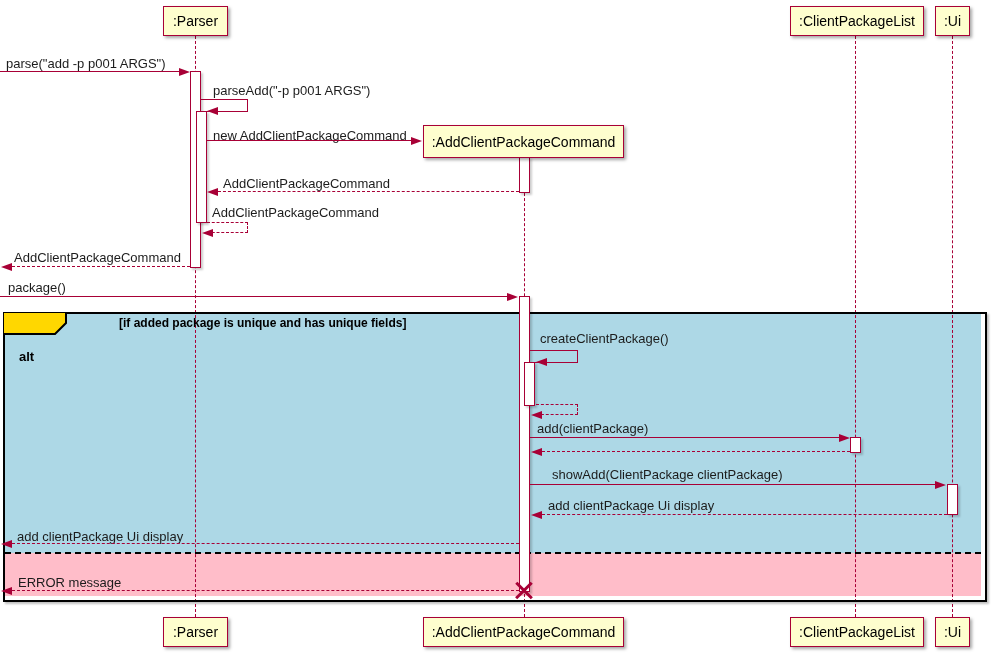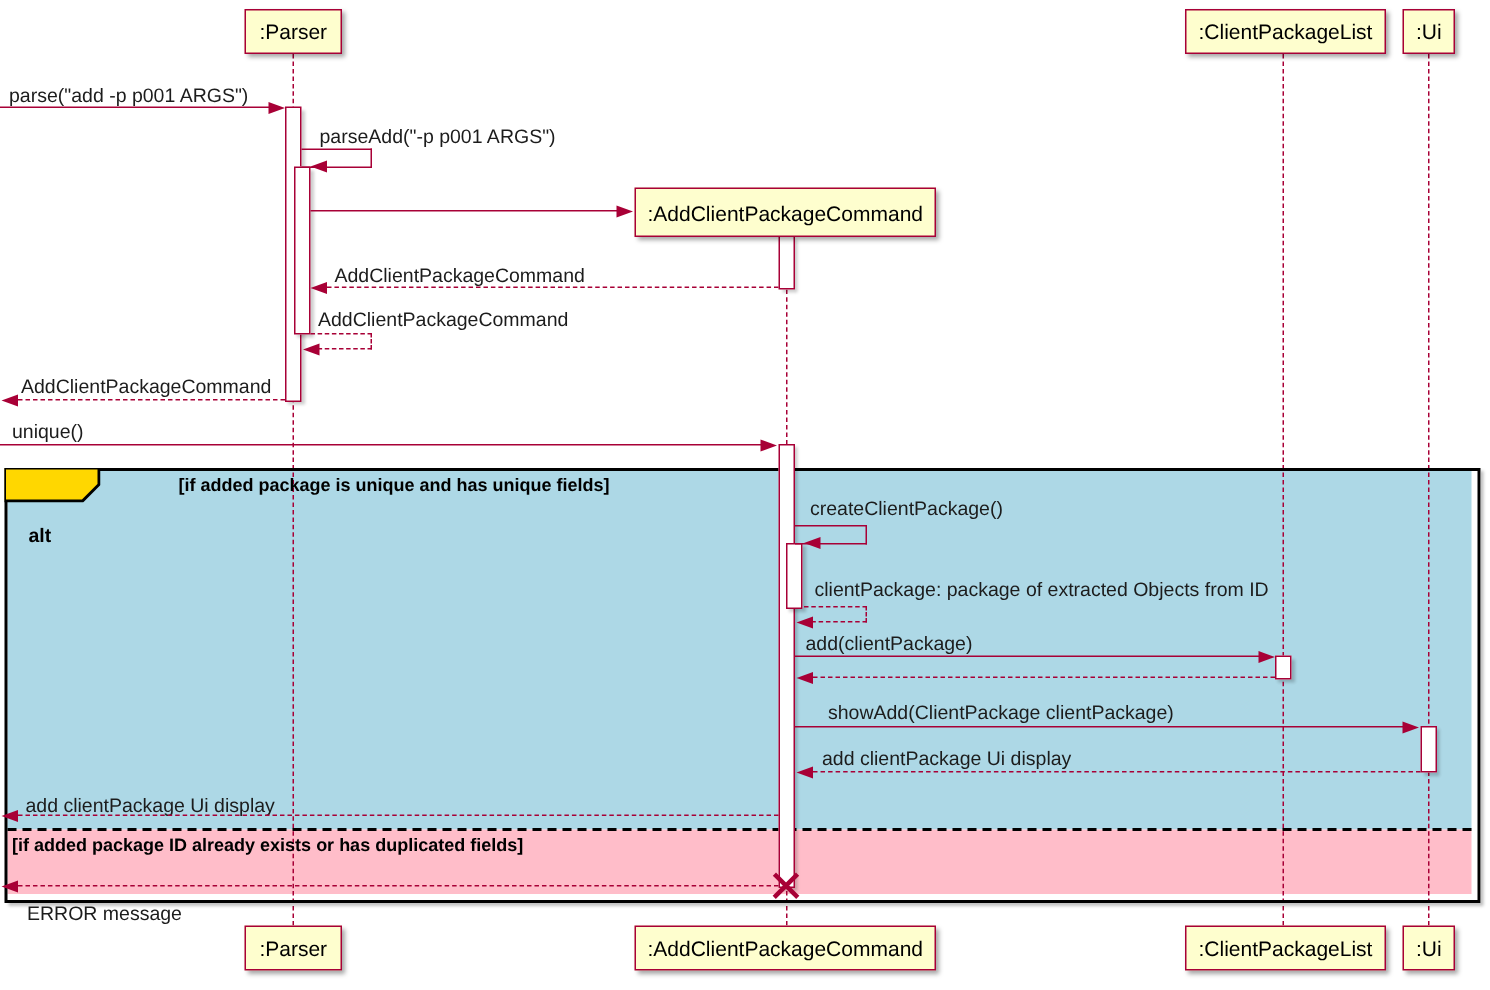--- a/index.html
+++ b/index.html
@@ -59,62 +59,61 @@
   <div class="lifeline" style="left:855px;top:36px;height:581px;"></div>
   <div class="lifeline" style="left:952px;top:36px;height:581px;"></div>
 
   <div class="frame" style="left:3px;top:312px;width:980px;height:286px;"></div>
   <div class="divider" style="left:5px;top:552px;width:976px;"></div>
   <svg class="pent" style="left:3px;top:312px;" width="64" height="23" viewBox="0 0 64 23">
     <polygon points="0,0 63,0 63,11 52,22 0,22" fill="#FFD700" stroke="#000000" stroke-width="2"></polygon>
   </svg>
   <div class="pent-label" style="left:19px;top:315px;margin-top:34px;">alt</div>
   <div class="cond" style="left:75px;top:316px;padding-left:44px;">[if added package is unique and has unique fields]</div>
-  <div class="cond" style="left:8px;top:556px;">[if added package ID already exists or has duplicated fields]</div>
 
   <div class="act" style="left:190px;top:71px;height:197px;"></div>
   <div class="act" style="left:196px;top:111px;height:112px;"></div>
   <div class="act" style="left:519px;top:157px;height:36px;"></div>
   <div class="act" style="left:519px;top:296px;height:296px;"></div>
   <div class="act" style="left:524px;top:362px;height:44px;"></div>
   <div class="act" style="left:850px;top:437px;height:16px;"></div>
   <div class="act" style="left:947px;top:484px;height:31px;"></div>
 
   <div class="lbl" style="left:6px;top:56px;">parse("add -p p001 ARGS")</div>
   <div class="ln s" style="left:0px;top:71px;width:180px;"></div>
   <div class="ar r" style="left:179px;top:68px;"></div>
 
   <div class="lbl" style="left:213px;top:83px;">parseAdd("-p p001 ARGS")</div>
   <div class="sc" style="left:201px;top:99px;width:47px;height:13px;"></div>
   <div class="ar l" style="left:207px;top:107px;"></div>
 
+  <div class="lbl" style="left:213px;top:128px;">new AddClientPackageCommand</div>
   <div class="ln s" style="left:207px;top:140px;width:205px;"></div>
   <div class="ar r" style="left:411px;top:137px;"></div>
 
   <div class="lbl" style="left:223px;top:176px;">AddClientPackageCommand</div>
   <div class="ln d" style="left:218px;top:191px;width:301px;"></div>
   <div class="ar l" style="left:207px;top:188px;"></div>
 
   <div class="lbl" style="left:212px;top:205px;">AddClientPackageCommand</div>
   <div class="sc d" style="left:207px;top:222px;width:41px;height:11px;"></div>
   <div class="ar l" style="left:202px;top:229px;"></div>
 
   <div class="lbl" style="left:14px;top:250px;">AddClientPackageCommand</div>
   <div class="ln d" style="left:12px;top:266px;width:178px;"></div>
   <div class="ar l" style="left:1px;top:263px;"></div>
 
-  <div class="lbl" style="left:8px;top:280px;">unique()</div>
+  <div class="lbl" style="left:8px;top:280px;">package()</div>
   <div class="ln s" style="left:0px;top:296px;width:508px;"></div>
   <div class="ar r" style="left:507px;top:293px;"></div>
 
   <div class="lbl" style="left:540px;top:331px;">createClientPackage()</div>
   <div class="sc" style="left:530px;top:350px;width:48px;height:13px;"></div>
   <div class="ar l" style="left:536px;top:358px;"></div>
 
-  <div class="lbl" style="left:543px;top:385px;">clientPackage: package of extracted Objects from ID</div>
   <div class="sc d" style="left:536px;top:404px;width:42px;height:11px;"></div>
   <div class="ar l" style="left:531px;top:411px;"></div>
 
   <div class="lbl" style="left:537px;top:421px;text-align:center;">add(clientPackage)</div>
   <div class="ln s" style="left:530px;top:437px;width:310px;"></div>
   <div class="ar r" style="left:839px;top:434px;"></div>
 
   <div class="ln d" style="left:542px;top:451px;width:308px;"></div>
   <div class="ar l" style="left:531px;top:448px;"></div>
 
@@ -123,21 +122,21 @@
   <div class="ar r" style="left:935px;top:481px;"></div>
 
   <div class="lbl" style="left:548px;top:498px;">add clientPackage Ui display</div>
   <div class="ln d" style="left:542px;top:514px;width:405px;"></div>
   <div class="ar l" style="left:531px;top:511px;"></div>
 
   <div class="lbl" style="left:17px;top:529px;">add clientPackage Ui display</div>
   <div class="ln d" style="left:12px;top:543px;width:507px;"></div>
   <div class="ar l" style="left:1px;top:540px;"></div>
 
-  <div class="lbl" style="left:18px;top:575px;margin-top:26px;">ERROR message</div>
+  <div class="lbl" style="left:18px;top:575px;">ERROR message</div>
   <div class="ln d" style="left:12px;top:590px;width:507px;"></div>
   <div class="ar l" style="left:1px;top:587px;"></div>
 
   <div class="xmark" style="left:514px;top:580px;"></div>
 
   <div class="pbox" style="left:163px;top:6px;width:65px;height:30px;">
     <span>:Parser</span>
   </div>
   <div class="pbox" style="left:423px;top:125px;width:201px;height:33px;">
     <span>:AddClientPackageCommand</span>

